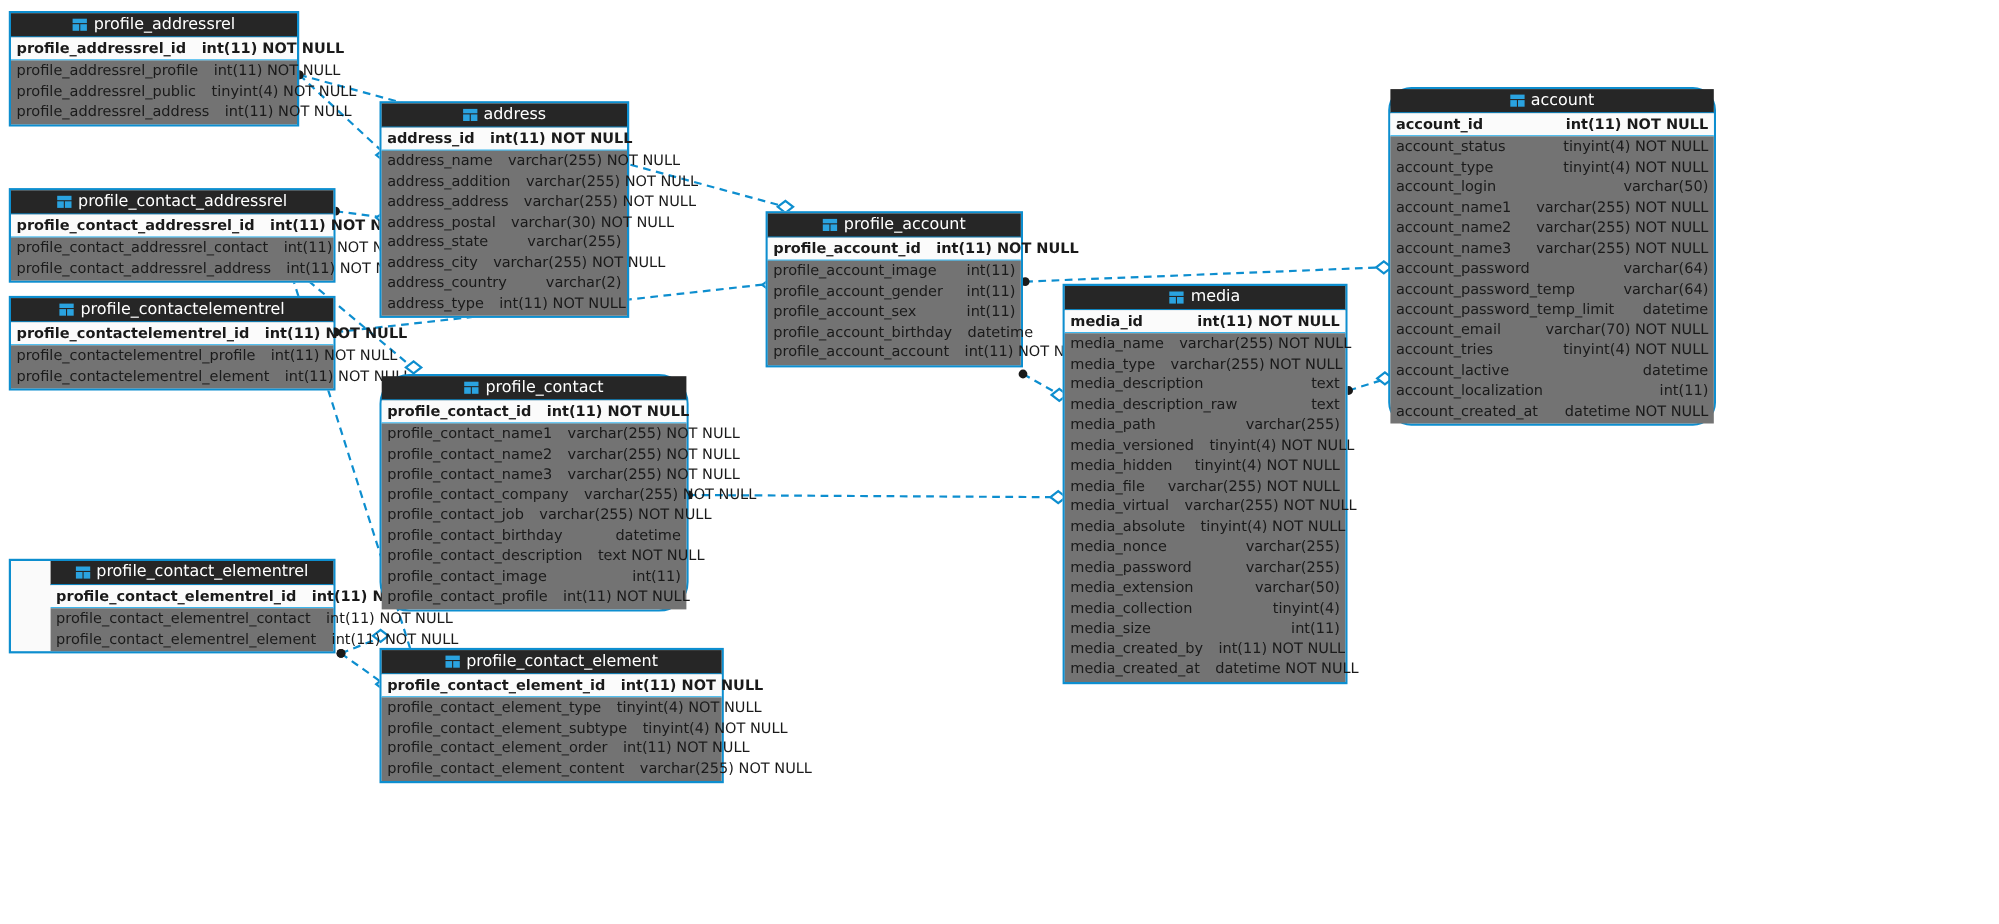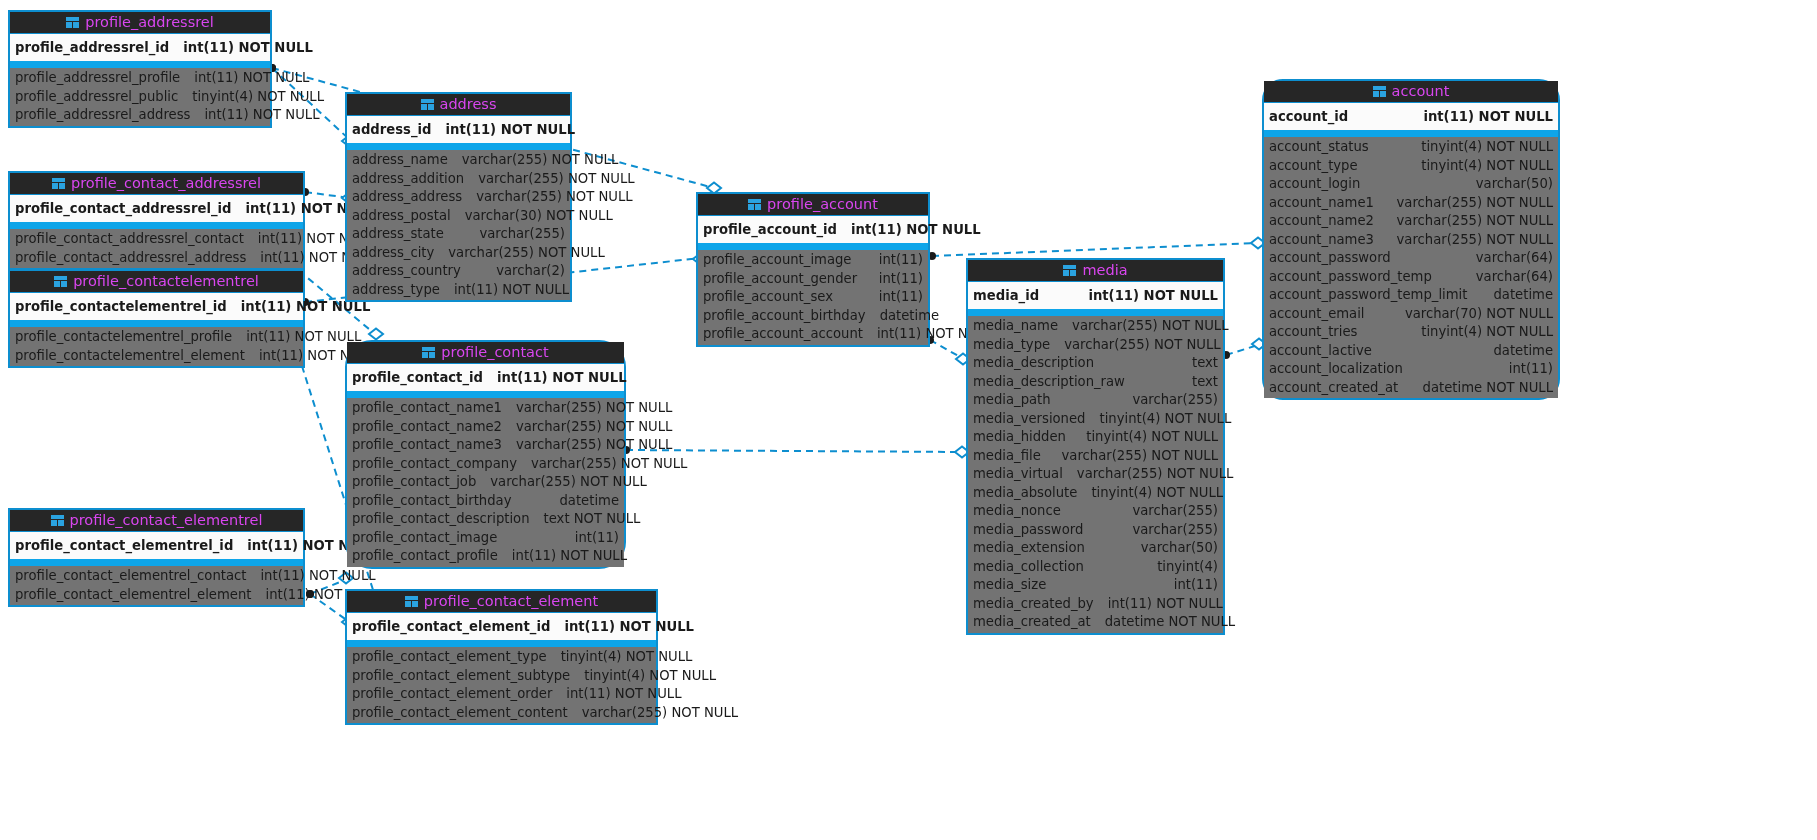--- a/index.html
+++ b/index.html
@@ -22,21 +22,21 @@
     pointer-events: none;
   }
   .table-node {
     position: absolute;
     border: 2px solid #0d8ecf;
     background: #fafafa;
     box-shadow: 0 0 0 0 rgba(0,0,0,0);
   }
   .tbl-header {
     background: #262626;
-    color: #d946ef;
+    color: #ffffff;
     font-size: 14.5px;
     line-height: 21px;
     height: 22px;
     text-align: center;
     white-space: nowrap;
     display: flex;
     align-items: center;
     justify-content: center;
     gap: 6px;
     border-bottom: 1px solid #0d8ecf;
@@ -62,22 +62,22 @@
     font-size: 13.2px;
     line-height: 18.5px;
     padding: 0 5px;
     white-space: nowrap;
     color: #1a1a1a;
     height: 18.5px;
   }
   .tbl-pk {
     font-weight: bold;
     background: #fbfbfb;
-    border-bottom: 7px solid #0ea5e9;
-    height: 34px;
+    border-bottom: 1px solid #0ea5e9;
+    height: 21px;
     line-height: 21px;
     justify-content: space-between;
   }
   .tbl-rows { padding: 1px 0 1px 0; background: #737373; }
   .col-name { margin-right: 14px; }
   .col-type { color: #1a1a1a; }
   .tbl-pk .col-type { font-weight: bold; }
 </style>
 </head>
 <body>
@@ -214,21 +214,21 @@
         <div class="tbl-row">
           <span class="col-name">profile_contactelementrel_profile</span>
           <span class="col-type">int(11) NOT NULL</span>
         </div>
         <div class="tbl-row">
           <span class="col-name">profile_contactelementrel_element</span>
           <span class="col-type">int(11) NOT NULL</span>
         </div>
       </div>
     </div>
-    <div class="table-node" style="left: 8px; top: 508px; width: 297px;">
+    <div class="table-node" style="left: 8px; top: 508px; width: 297px; padding-left: 36px;">
       <div class="tbl-header">
         <span class="tbl-icon">
           <i class="r1"></i>
           <i class="r2"></i>
           <i class="r3"></i>
         </span>
         <span>profile_contact_elementrel</span>
       </div>
       <div class="tbl-pk">
         <span class="col-name">profile_contact_elementrel_id</span>

